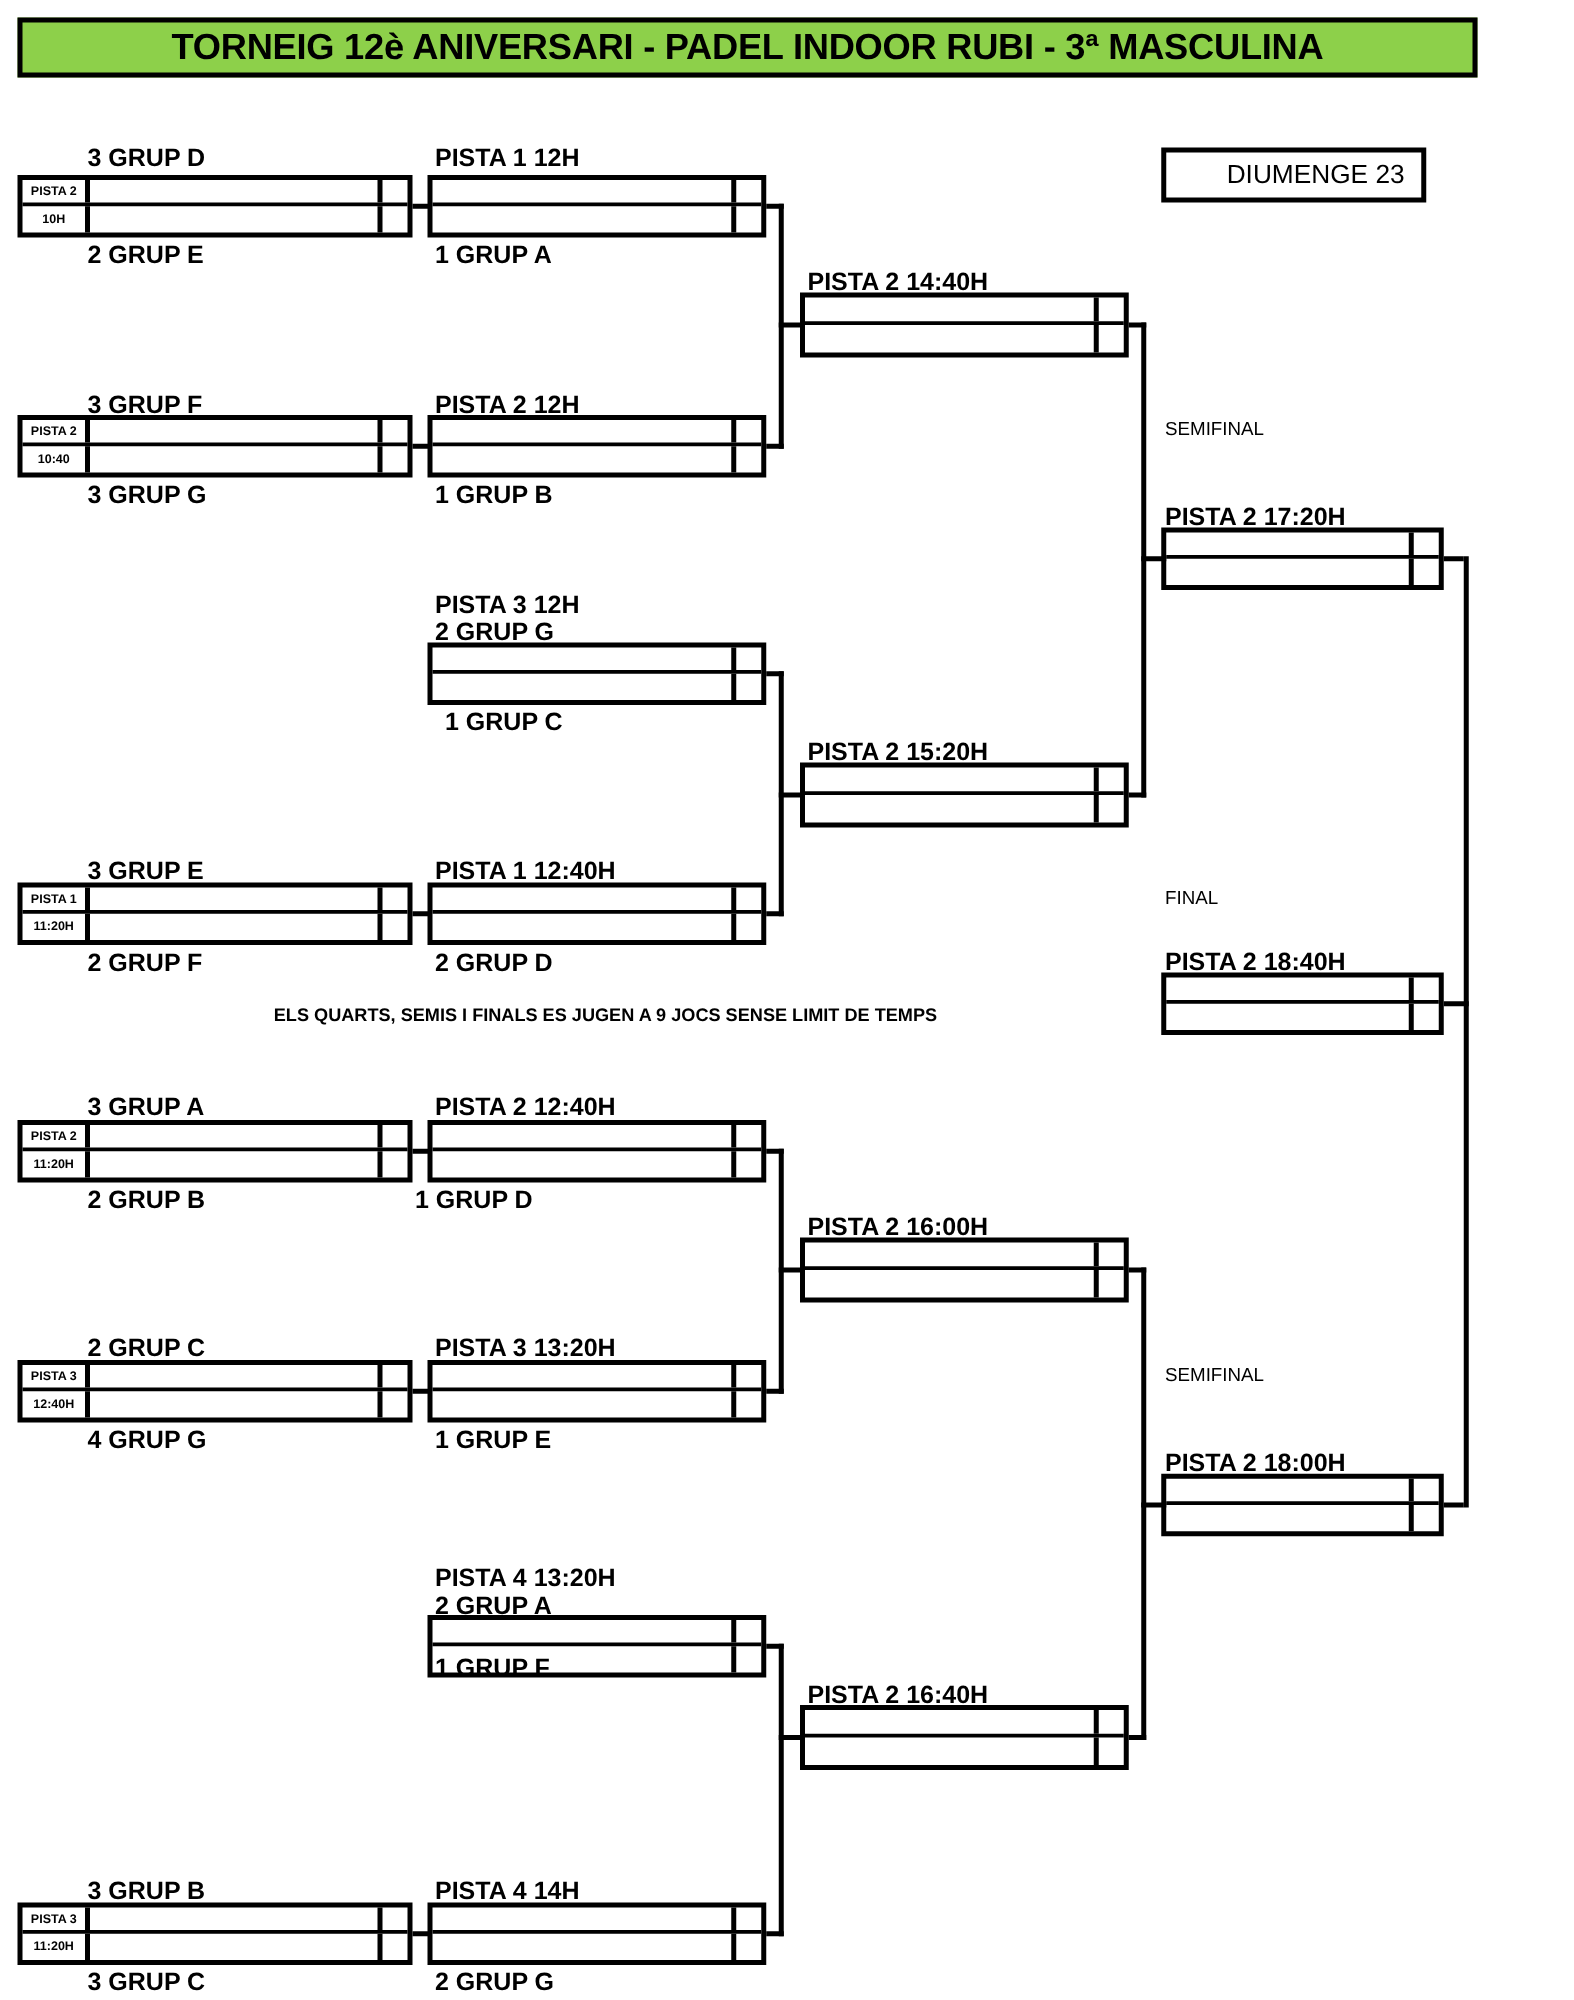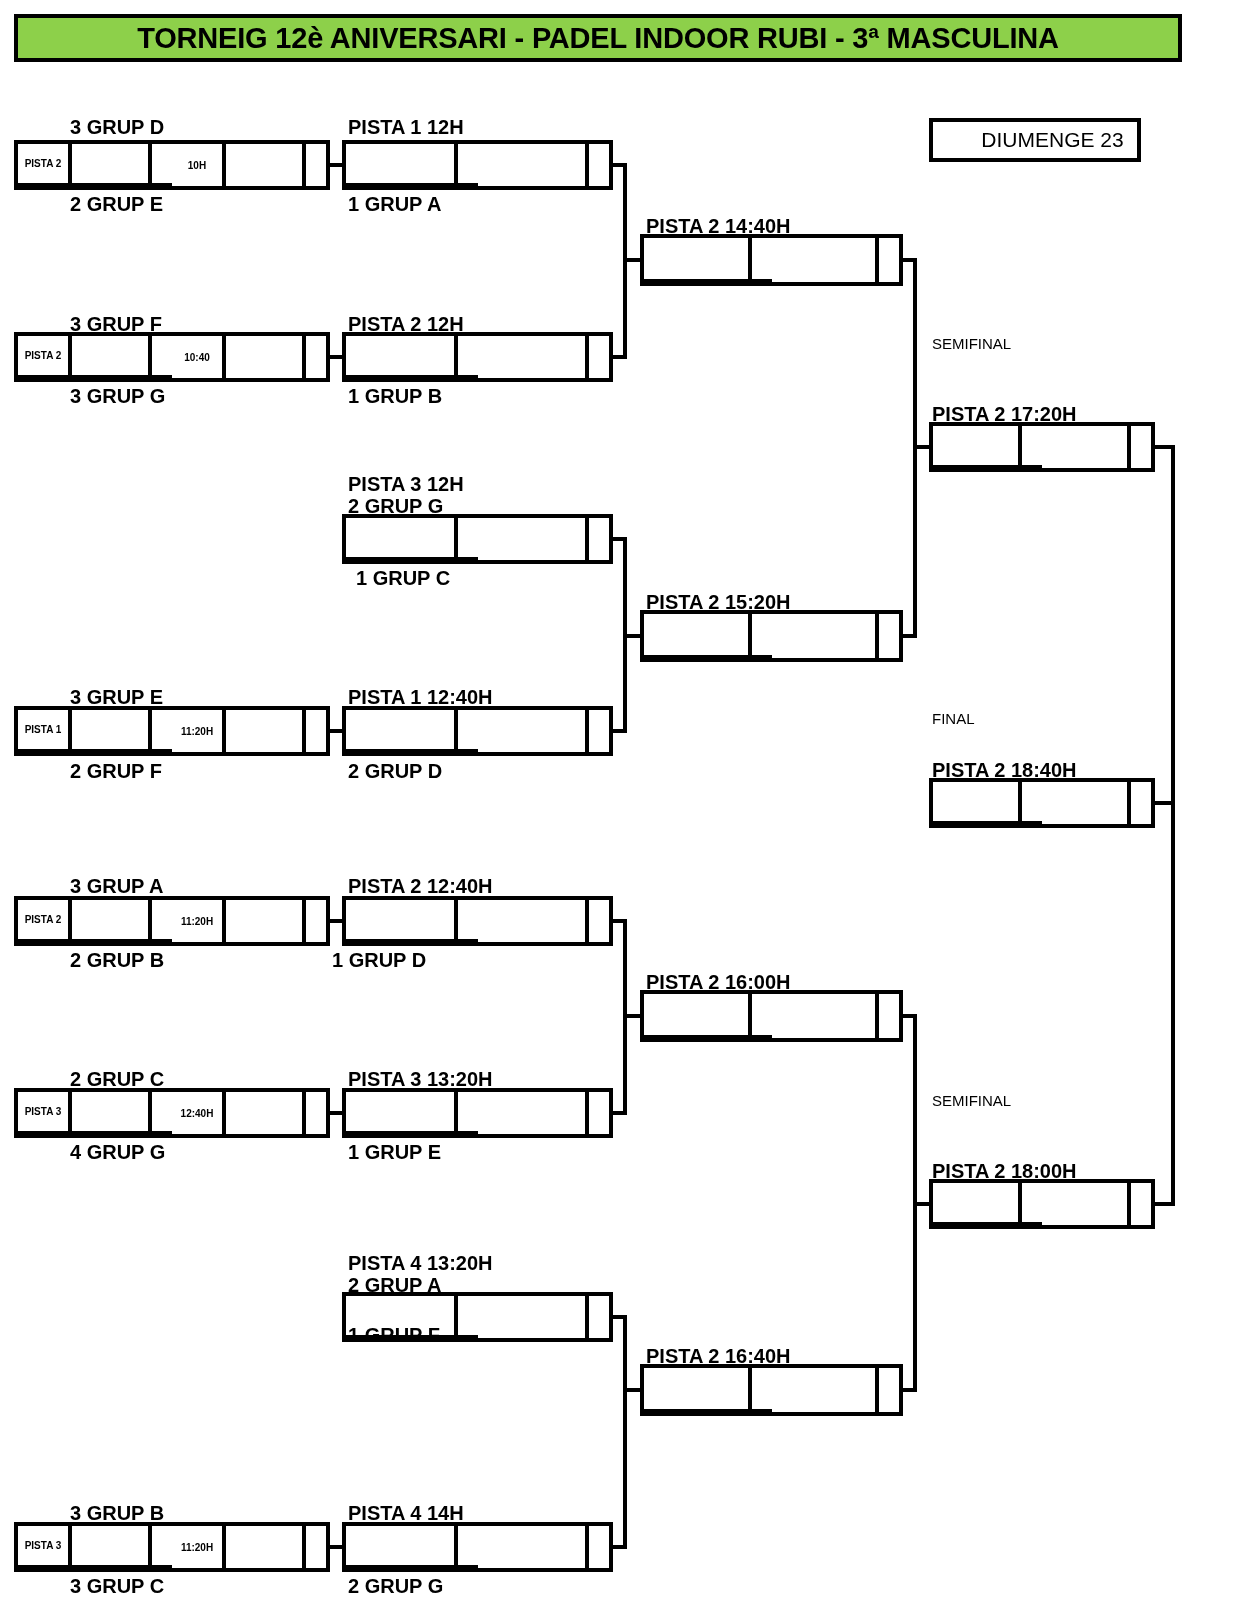--- a/index.html
+++ b/index.html
@@ -41,21 +41,21 @@
   }
   .day-box span{font-size:21px;margin-left:35px;}
 
   
   .match{
     position:absolute;
     border:4px solid #000;
     box-sizing:border-box;
     background:#fff;
     display:flex;
-    flex-direction:row;
+    flex-direction:column;
   }
   .match .slot{
     flex:1 1 50%;
     display:flex;
     box-sizing:border-box;
     min-height:0;
   }
   .match .slot.top{border-bottom:3px solid #000;}
   .match .cell-label{
     width:54px;
@@ -438,14 +438,15 @@
   <div class="ln h" style="left:903px; top:1014px; width:14px;"></div>
   <div class="ln h" style="left:903px; top:1388px; width:14px;"></div>
   <div class="ln v" style="left:913px; top:1014px; height:378px;"></div>
   <div class="ln h" style="left:913px; top:1202px; width:20px;"></div>
 
   <div class="ln h" style="left:1155px; top:445px; width:16px;"></div>
   <div class="ln h" style="left:1155px; top:1202px; width:16px;"></div>
   <div class="ln v" style="left:1171px; top:445px; height:761px;"></div>
   <div class="ln h" style="left:1155px; top:801px; width:20px;"></div>
 
+  <div class="note" style="left:219px; top:805px;">ELS QUARTS, SEMIS I FINALS ES JUGEN A 9 JOCS SENSE LIMIT DE TEMPS</div>
 
 </div>
 
 </body></html>

